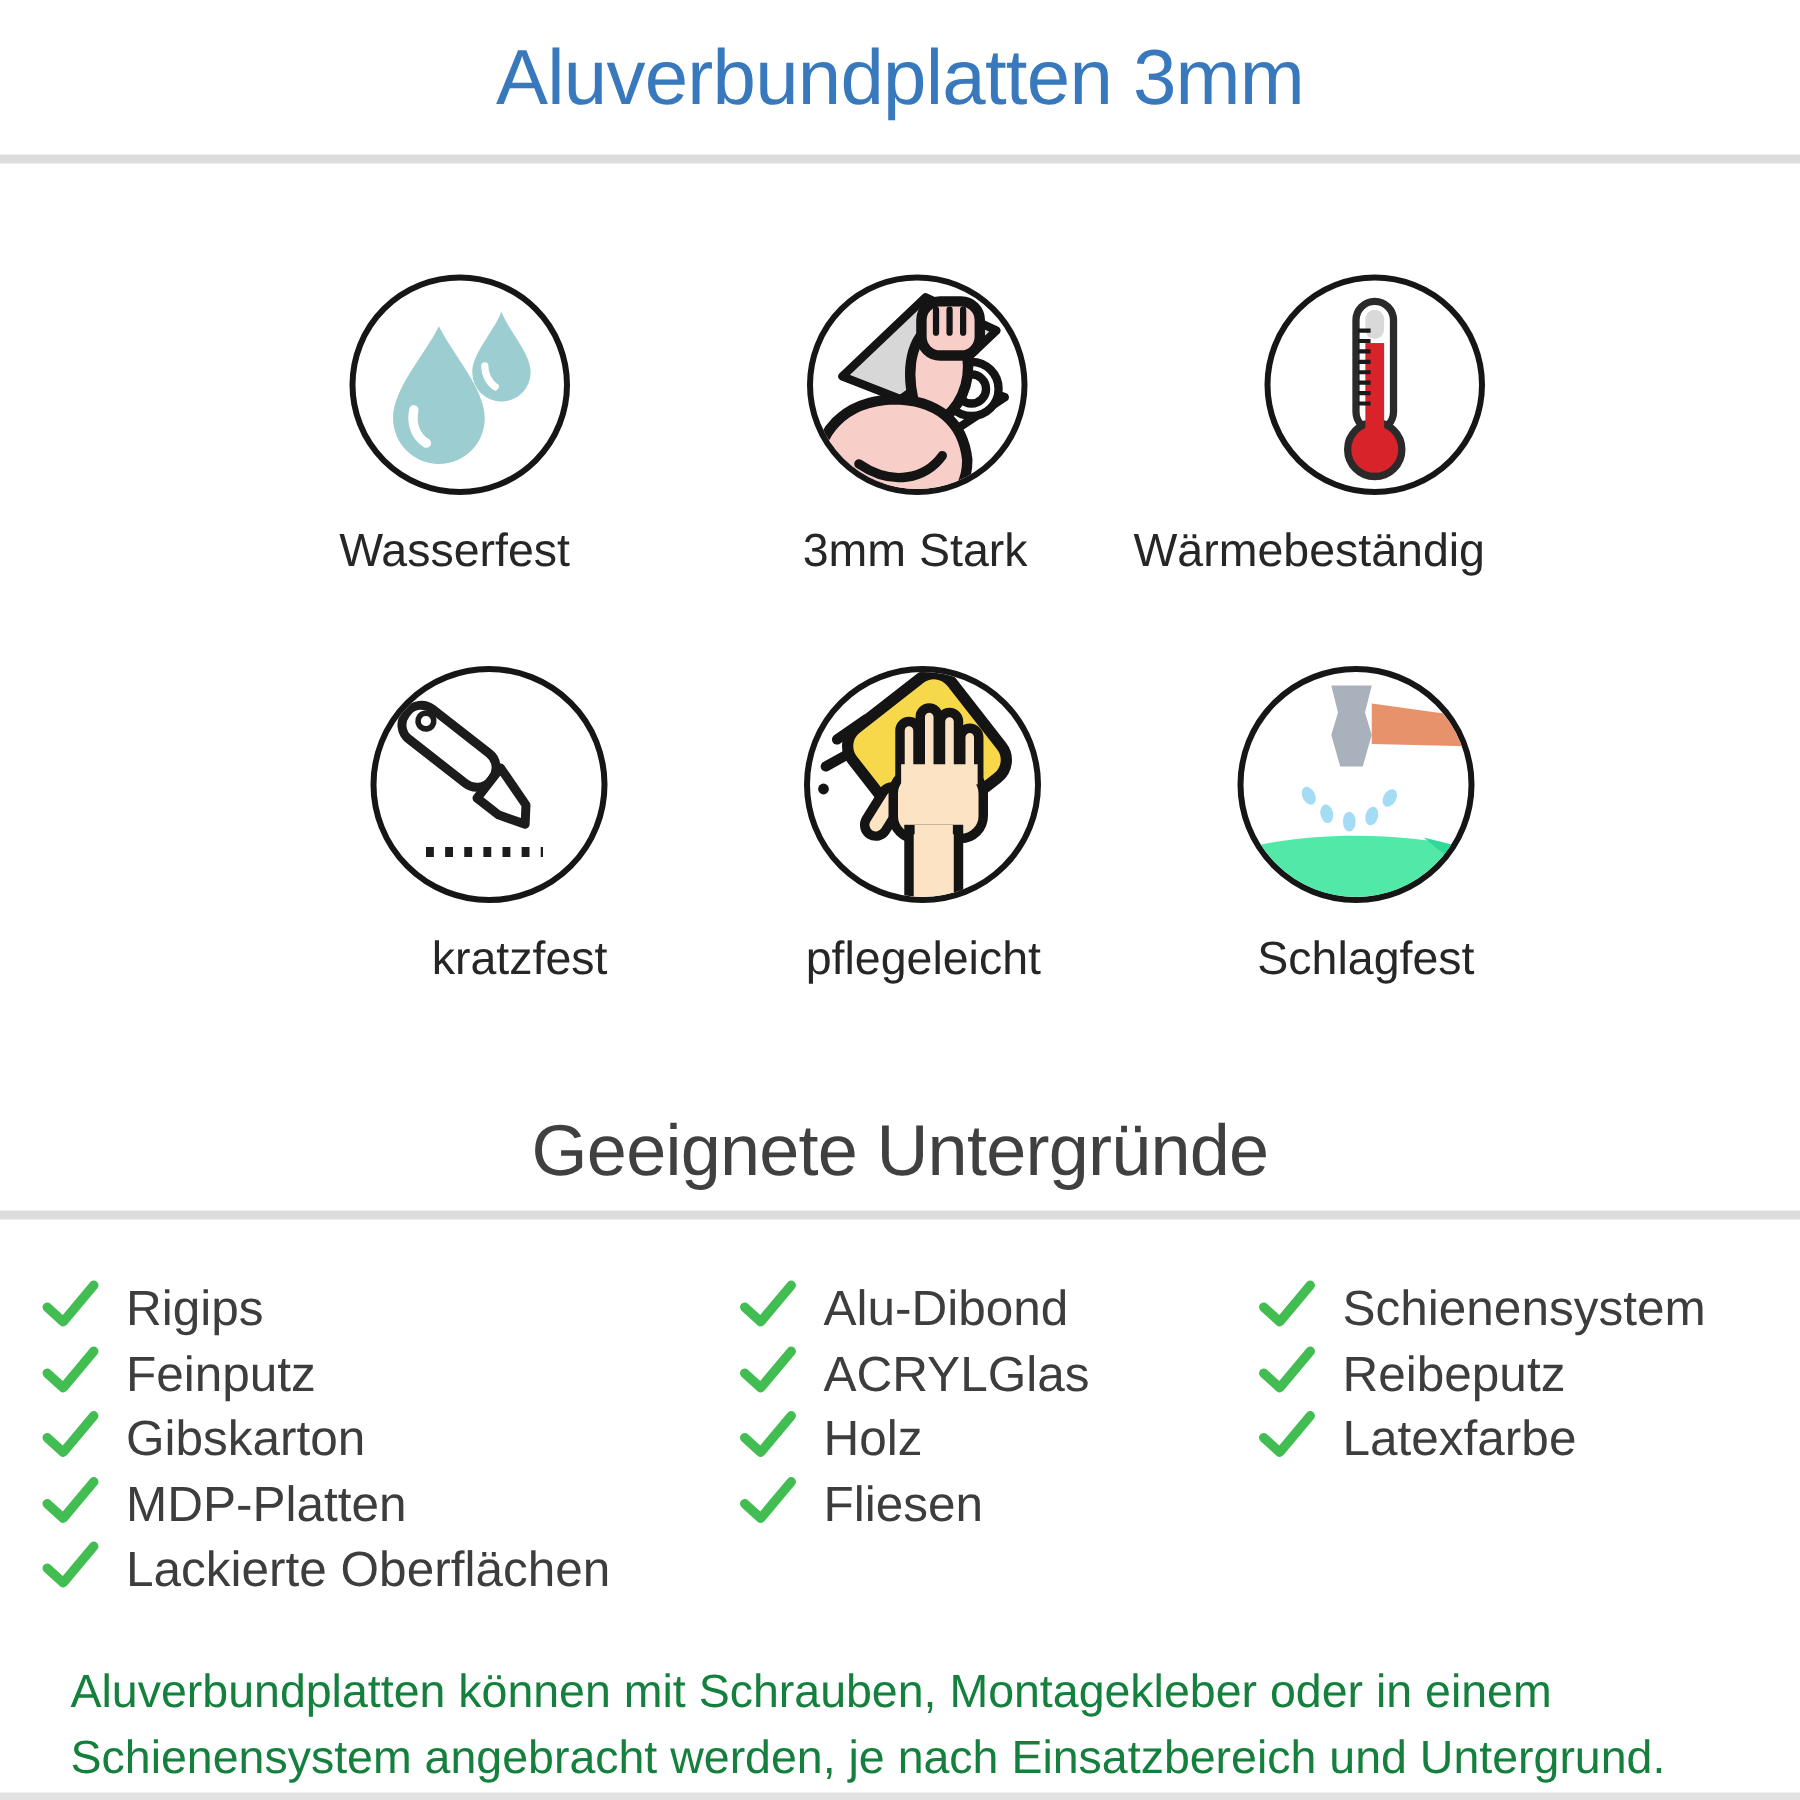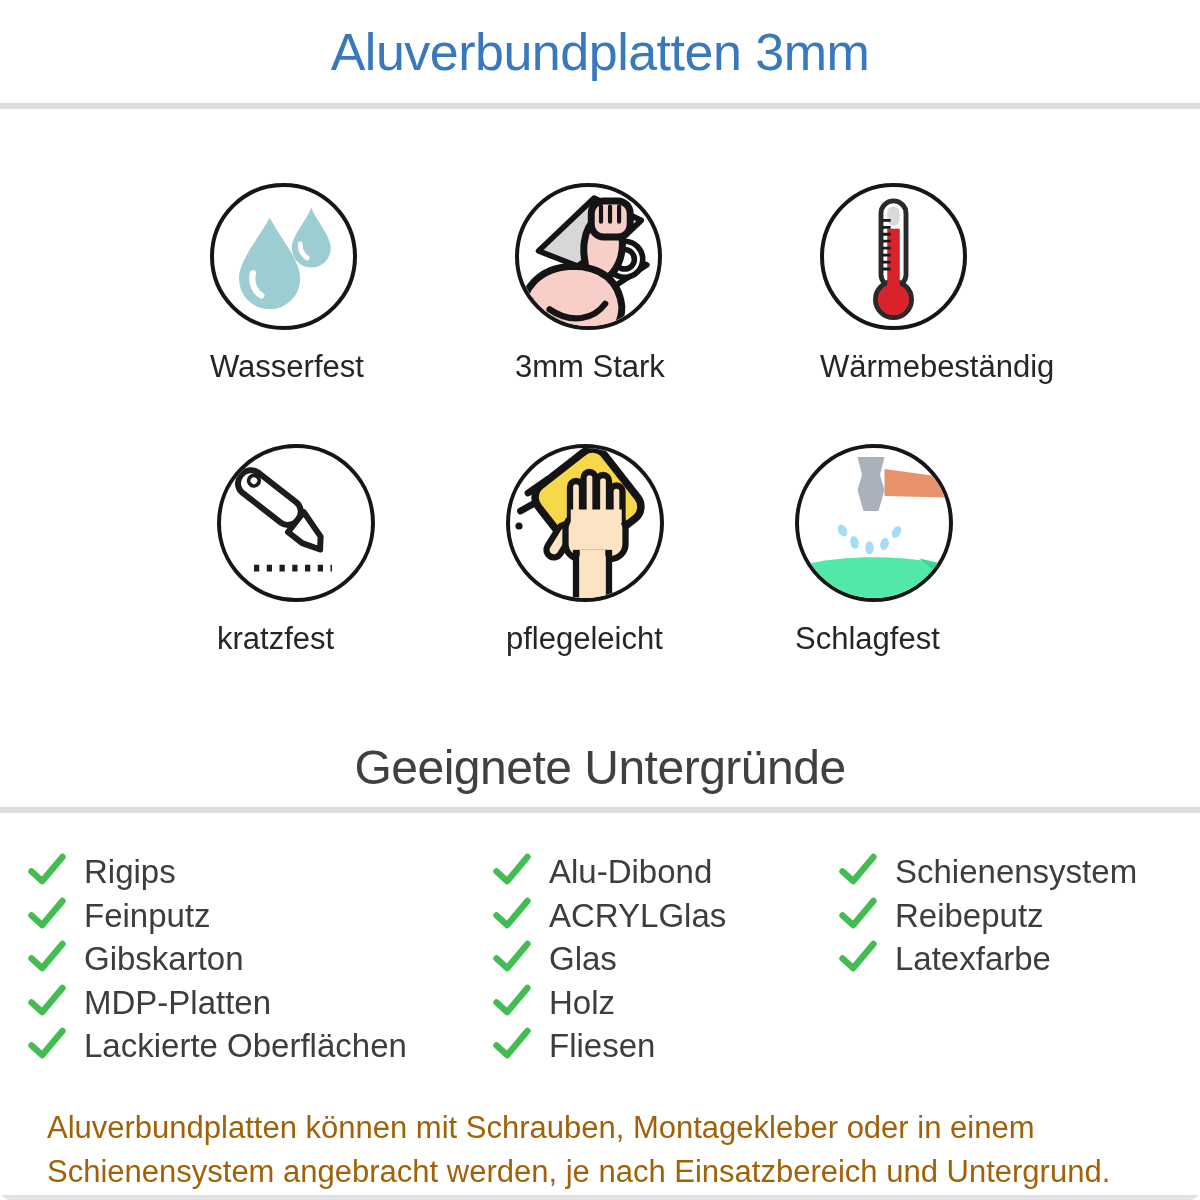--- a/index.html
+++ b/index.html
@@ -1,52 +1,52 @@
 <!DOCTYPE html>
 <html><head>
 <meta charset="utf-8">
 <style>
   html,body{margin:0;padding:0;background:#fff;}
   .page{position:relative;width:1200px;height:1200px;background:#ffffff;overflow:hidden;
-        font-family:"Liberation Sans", sans-serif;border-radius:11px;}
+        font-family:"Liberation Sans", sans-serif;}
 
   .page-title{position:absolute;top:22px;left:0;width:1200px;text-align:center;
     font-size:52px;font-weight:400;letter-spacing:-0.5px;color:#3878bd;}
   .section-title{position:absolute;top:740px;left:0;width:1200px;text-align:center;
     font-size:48px;font-weight:400;letter-spacing:-0.5px;color:#404040;}
 
   .divider{position:absolute;left:0;width:1200px;height:6px;background:#dcdcdc;}
   .divider-1{top:103px;}
   .divider-2{top:807px;}
   .divider-3{top:1195px;height:5px;background:#e2e2e2;}
 
   .feature-row{position:absolute;left:0;width:1200px;display:flex;justify-content:center;}
   .feature-row-1{top:183px;gap:135px;}
   .feature-row-2{top:444px;gap:101px;}
-  .feature{display:flex;flex-direction:column;align-items:flex-start;}
+  .feature{display:flex;flex-direction:column;align-items:flex-end;}
   .feature-row-1 .feature{width:170px;}
   .feature-row-2 .feature{width:188px;}
   .circle{box-sizing:border-box;border:4px solid #161616;border-radius:50%;
     background:#fff;overflow:hidden;position:relative;}
   .feature-row-1 .circle{width:147px;height:147px;}
   .feature-row-2 .circle{width:158px;height:158px;}
   .circle svg{position:absolute;left:0;top:0;width:100%;height:100%;}
   .feature-label{margin-top:19px;font-size:31px;color:#262626;white-space:nowrap;}
 
   .checklist{position:absolute;top:853px;left:0;width:1200px;}
   .check-col{position:absolute;top:0;}
   .check-col-1{left:27px;}
   .check-col-2{left:492px;}
   .check-col-3{left:838px;}
   .check-item{display:flex;height:43.6px;gap:17px;}
   .check-item svg{width:40px;height:32px;flex:0 0 auto;}
   .check-label{font-size:33px;color:#3d3d3d;white-space:nowrap;}
 
   .footer-note{position:absolute;top:1106px;left:47px;width:1140px;
-    font-size:31px;line-height:44px;color:#a16207;}
+    font-size:31px;line-height:44px;color:#15803d;}
 </style>
 </head>
 <body>
 
 <div class="page">
 
   <div class="page-title">Aluverbundplatten 3mm</div>
   <div class="divider divider-1"></div>
 
   <div class="feature-row feature-row-1">
@@ -205,26 +205,20 @@
       <div class="check-item">
         <svg viewBox="0 0 40 33">
             <path d="M4 19 L15 29 L36 4" fill="none" stroke="#42bd52" stroke-width="6.5" stroke-linecap="round" stroke-linejoin="round"></path>
           </svg>
         <span class="check-label">ACRYLGlas</span>
       </div>
       <div class="check-item">
         <svg viewBox="0 0 40 33">
             <path d="M4 19 L15 29 L36 4" fill="none" stroke="#42bd52" stroke-width="6.5" stroke-linecap="round" stroke-linejoin="round"></path>
           </svg>
-        <span class="check-label">Glas</span>
-      </div>
-      <div class="check-item">
-        <svg viewBox="0 0 40 33">
-            <path d="M4 19 L15 29 L36 4" fill="none" stroke="#42bd52" stroke-width="6.5" stroke-linecap="round" stroke-linejoin="round"></path>
-          </svg>
         <span class="check-label">Holz</span>
       </div>
       <div class="check-item">
         <svg viewBox="0 0 40 33">
             <path d="M4 19 L15 29 L36 4" fill="none" stroke="#42bd52" stroke-width="6.5" stroke-linecap="round" stroke-linejoin="round"></path>
           </svg>
         <span class="check-label">Fliesen</span>
       </div>
     </div>
 

